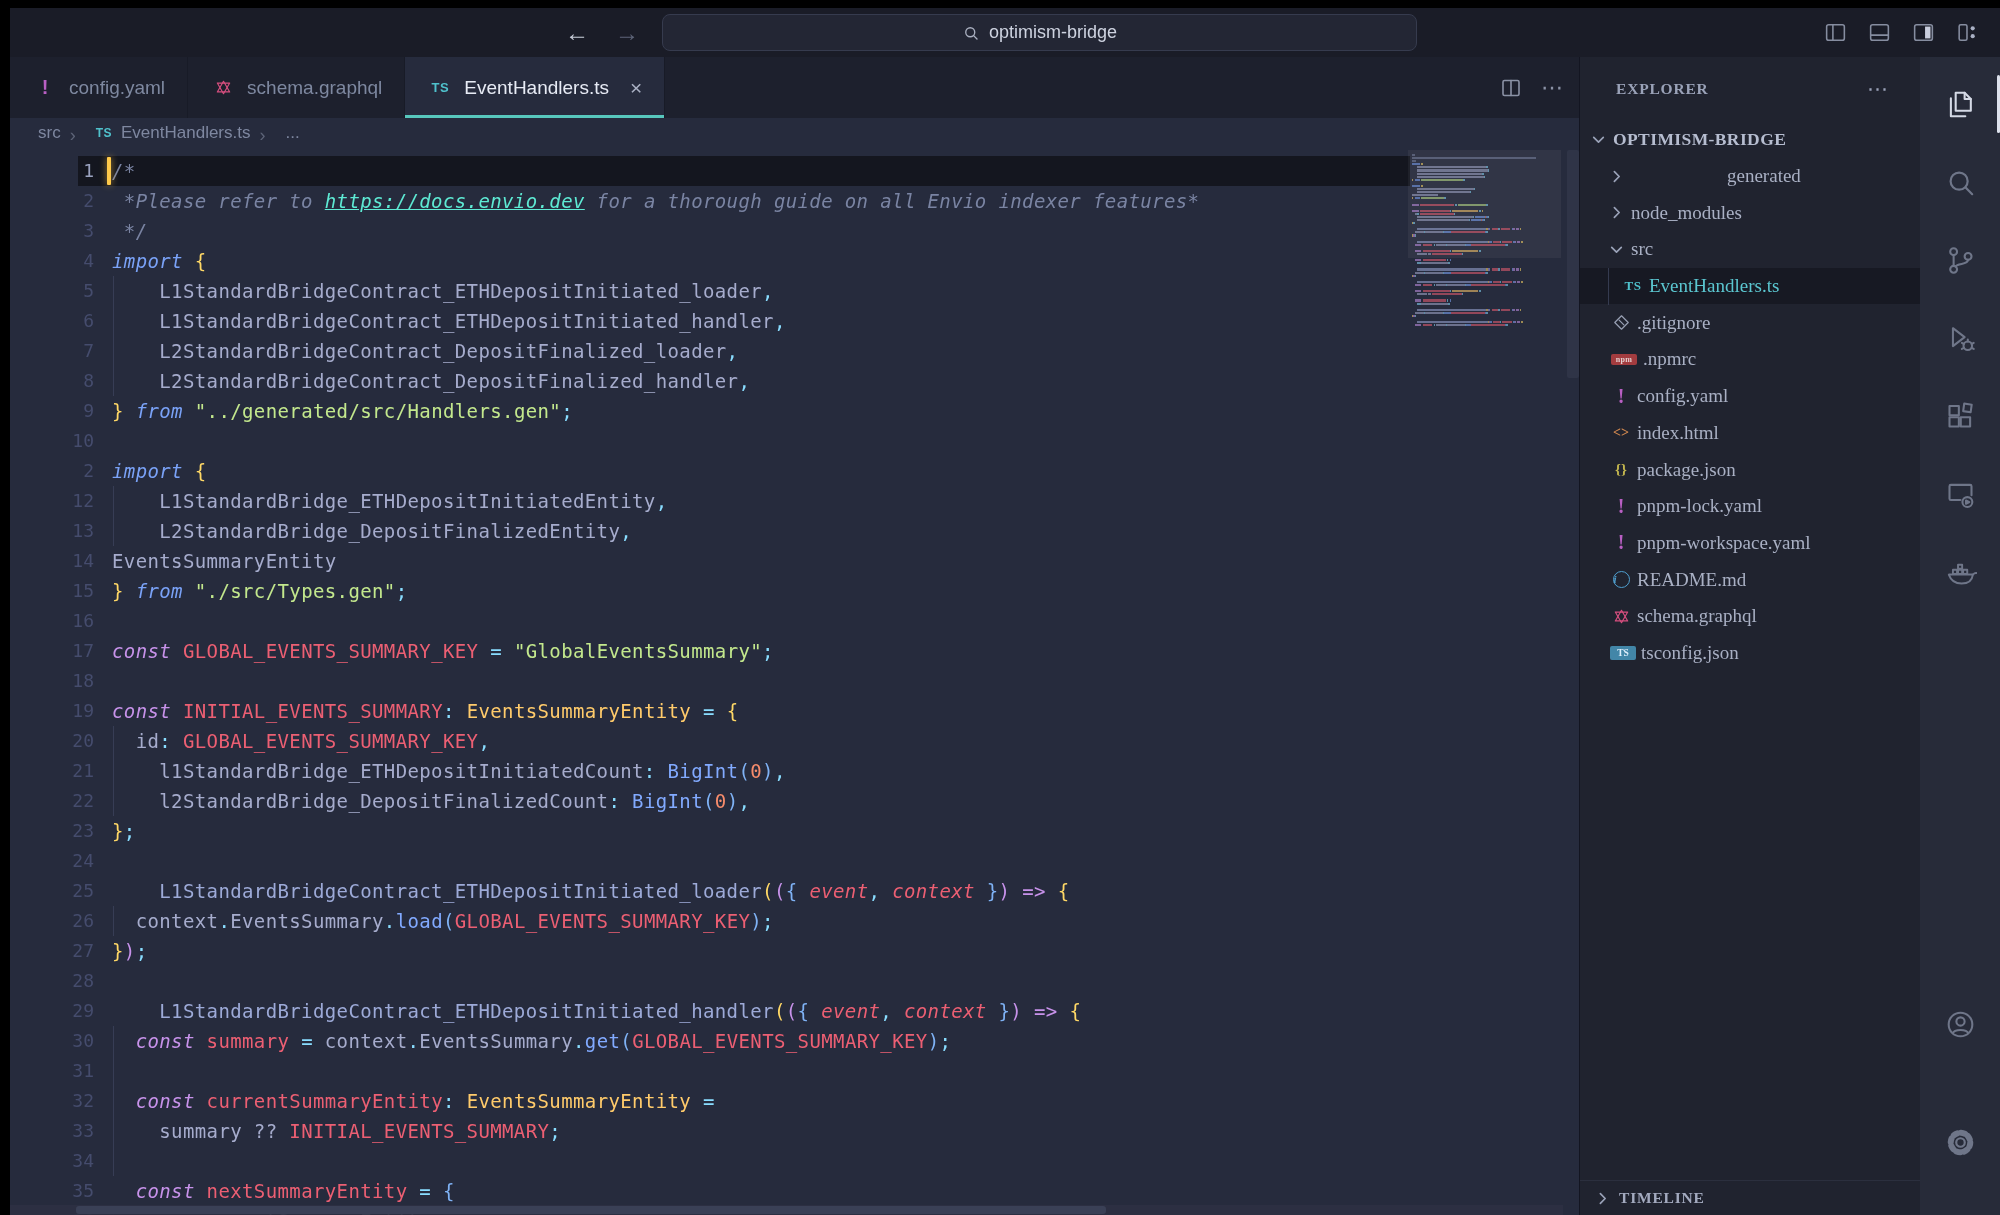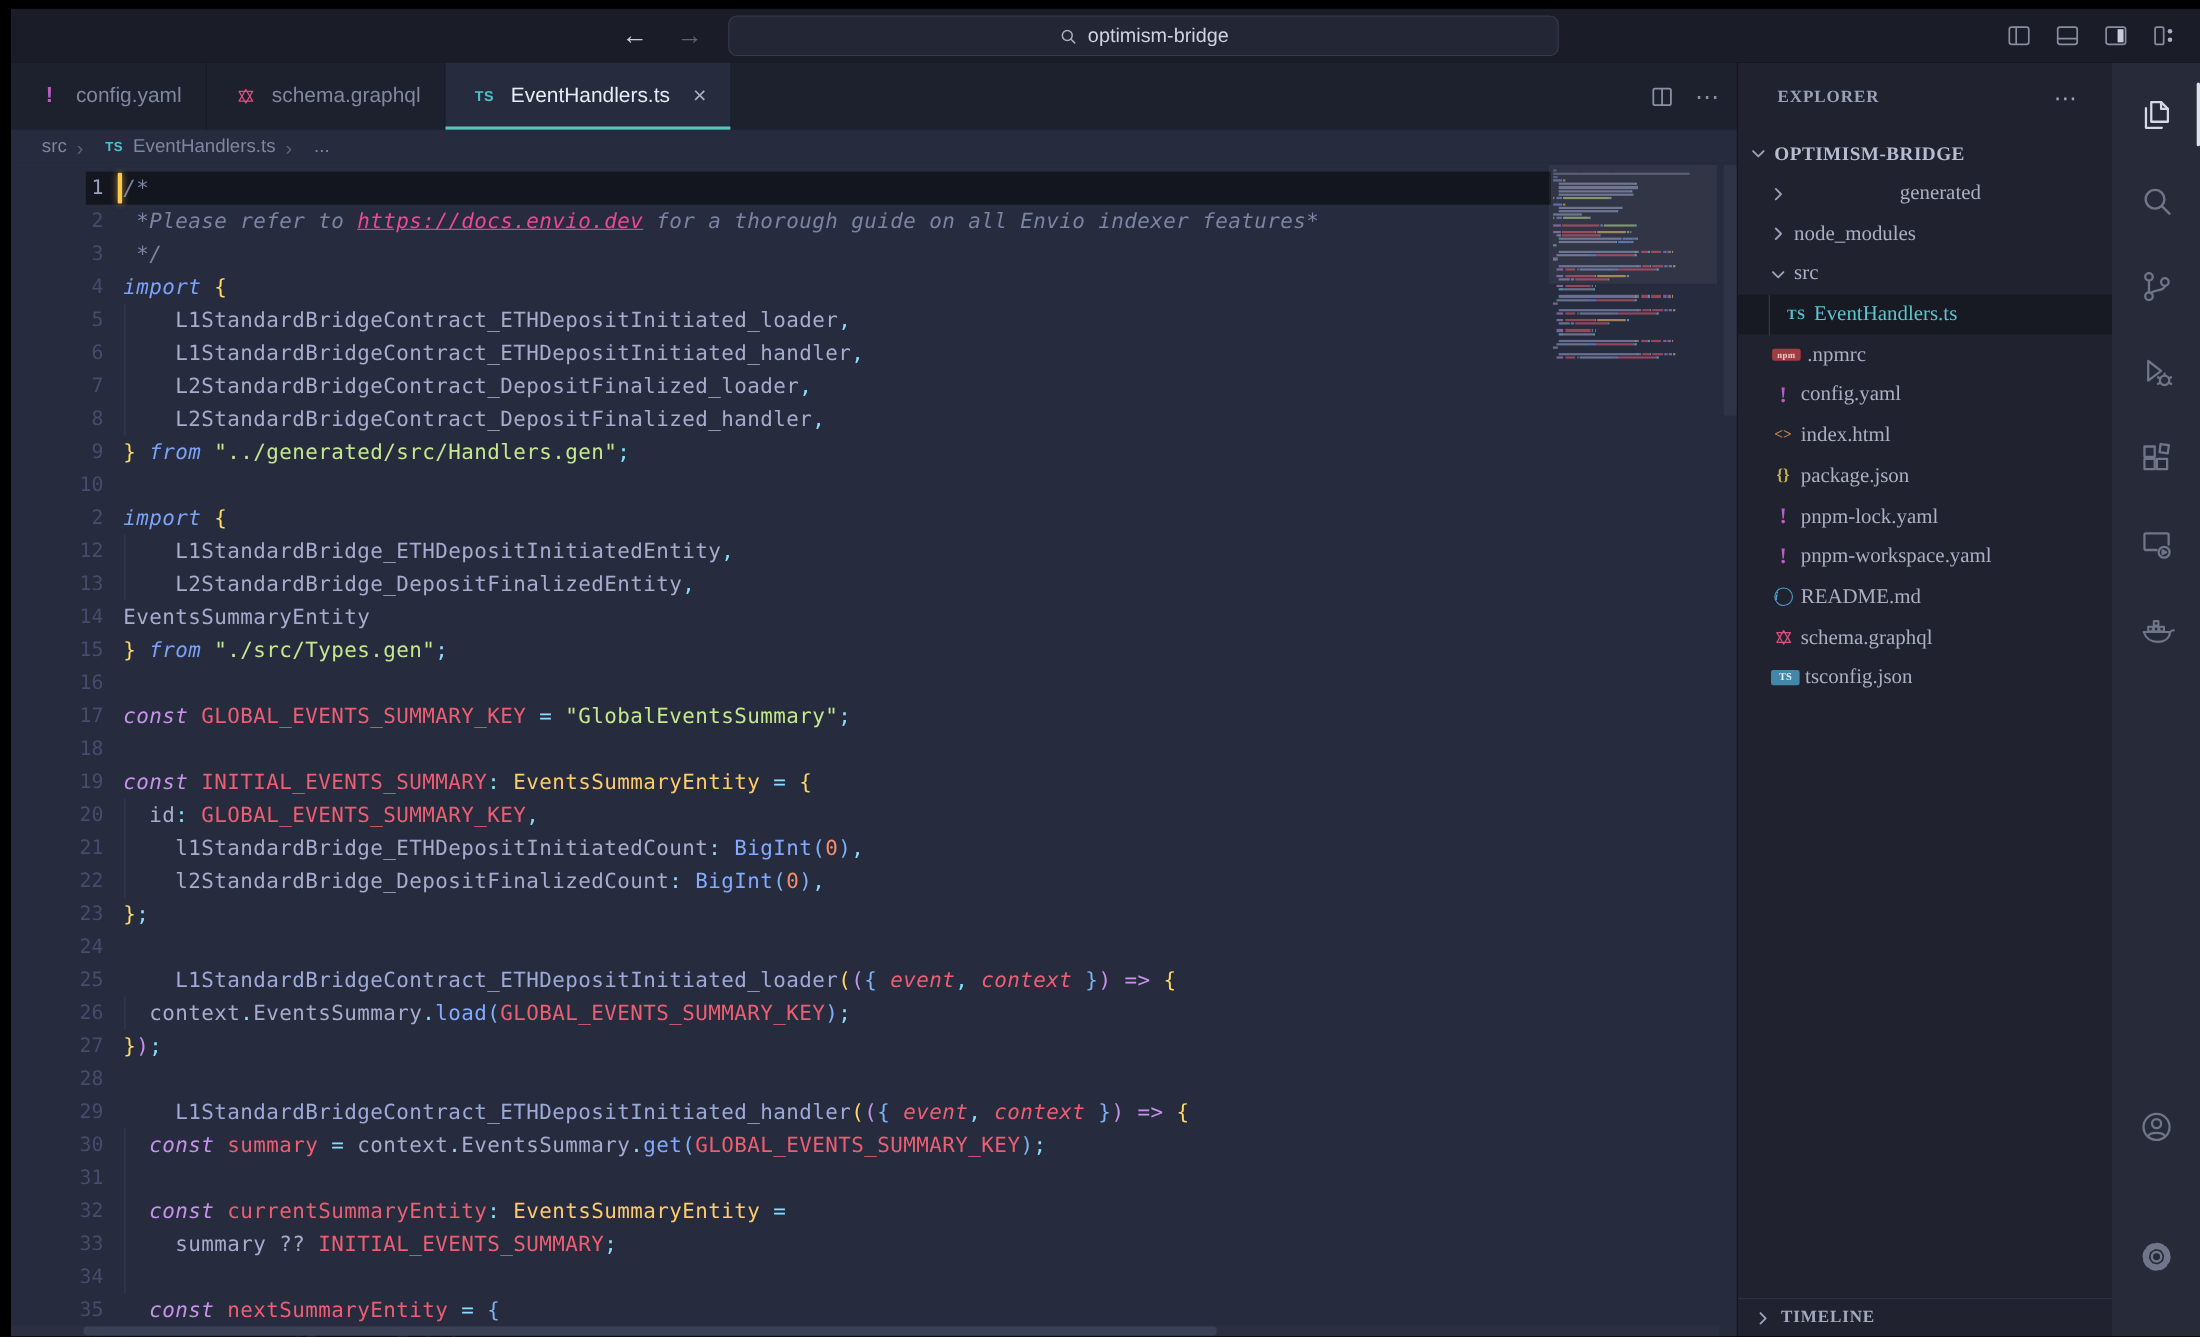--- a/index.html
+++ b/index.html
@@ -38,21 +38,21 @@
   .curline{position:absolute;left:68px;top:8px;width:1332px;height:30px;background:#14161f;}
   .gutter{position:absolute;left:0;top:8px;width:84px;text-align:right;
           font-family:"DejaVu Sans Mono",monospace;font-size:18px;color:#454c6d;}
   .gutter div{height:30px;line-height:30px;}
   .gutter div.act{color:#9ba3c0;}
   .code{position:absolute;left:102px;top:8px;font-family:"DejaVu Sans Mono",monospace;
         font-size:19px;letter-spacing:.38px;white-space:pre;}
   .line{height:30px;line-height:30px;position:relative;}
   .line.g::before{content:"";position:absolute;left:1px;top:0;height:30px;border-left:1px solid #373d55;}
   .t-cm{color:#7a84a3;font-style:italic;}
-  .t-cmu{color:#ec4899;font-style:italic;text-decoration:underline;}
+  .t-cmu{color:#5eead4;font-style:italic;text-decoration:underline;}
   .t-kw{color:#7aa2f7;font-style:italic;}
   .t-kwp{color:#c792ea;font-style:italic;}
   .t-id{color:#a6accd;}
   .t-fnc{color:#9daad8;}
   .t-var{color:#ec5f73;}
   .t-pit{color:#ec5f73;font-style:italic;}
   .t-typ{color:#ffcb6b;}
   .t-str{color:#c3e88d;}
   .t-pun{color:#89ddff;}
   .t-br1{color:#ffd866;}
@@ -354,20 +354,30 @@
         </div>
         <div class="trow sel" style="padding-left: 40px;">
           <span style="display:flex;align-items:center">
             <span class="fi fi-ts">TS</span>
           </span>
           <span style="width:3px"></span>
           <span>EventHandlers.ts</span>
         </div>
         <div class="trow" style="padding-left: 28px;">
           <span style="display:flex;align-items:center">
+            <svg class="fi-svg" viewBox="0 0 24 24" style="margin:0 3.5px">
+              <path d="M12 3.5 L20.5 12 L12 20.5 L3.5 12 Z" stroke="#98a0b4" stroke-width="1.5"></path>
+              <path d="M9 9 L15 15" stroke="#98a0b4" stroke-width="1.5"></path>
+            </svg>
+          </span>
+          <span style="width:3px"></span>
+          <span>.gitignore</span>
+        </div>
+        <div class="trow" style="padding-left: 28px;">
+          <span style="display:flex;align-items:center">
             <span class="fi fi-npm" style="margin:0 3px">npm</span>
           </span>
           <span style="width:3px"></span>
           <span>.npmrc</span>
         </div>
         <div class="trow" style="padding-left: 28px;">
           <span style="display:flex;align-items:center">
             <span class="fi fi-yaml">!</span>
           </span>
           <span style="width:3px"></span>

